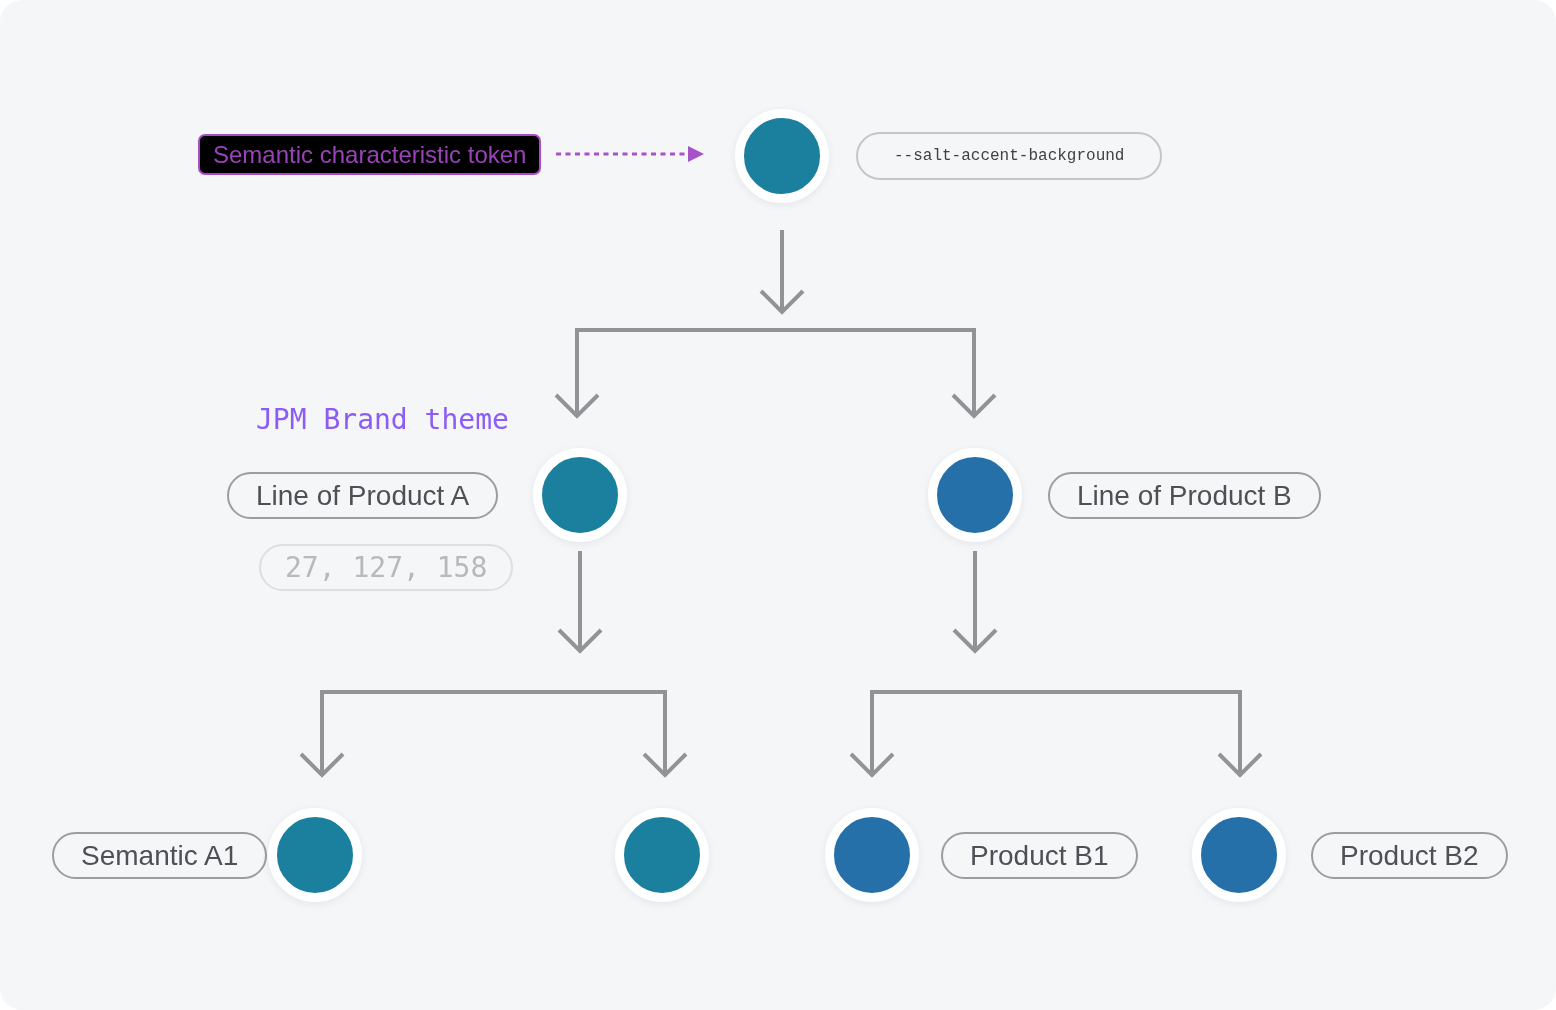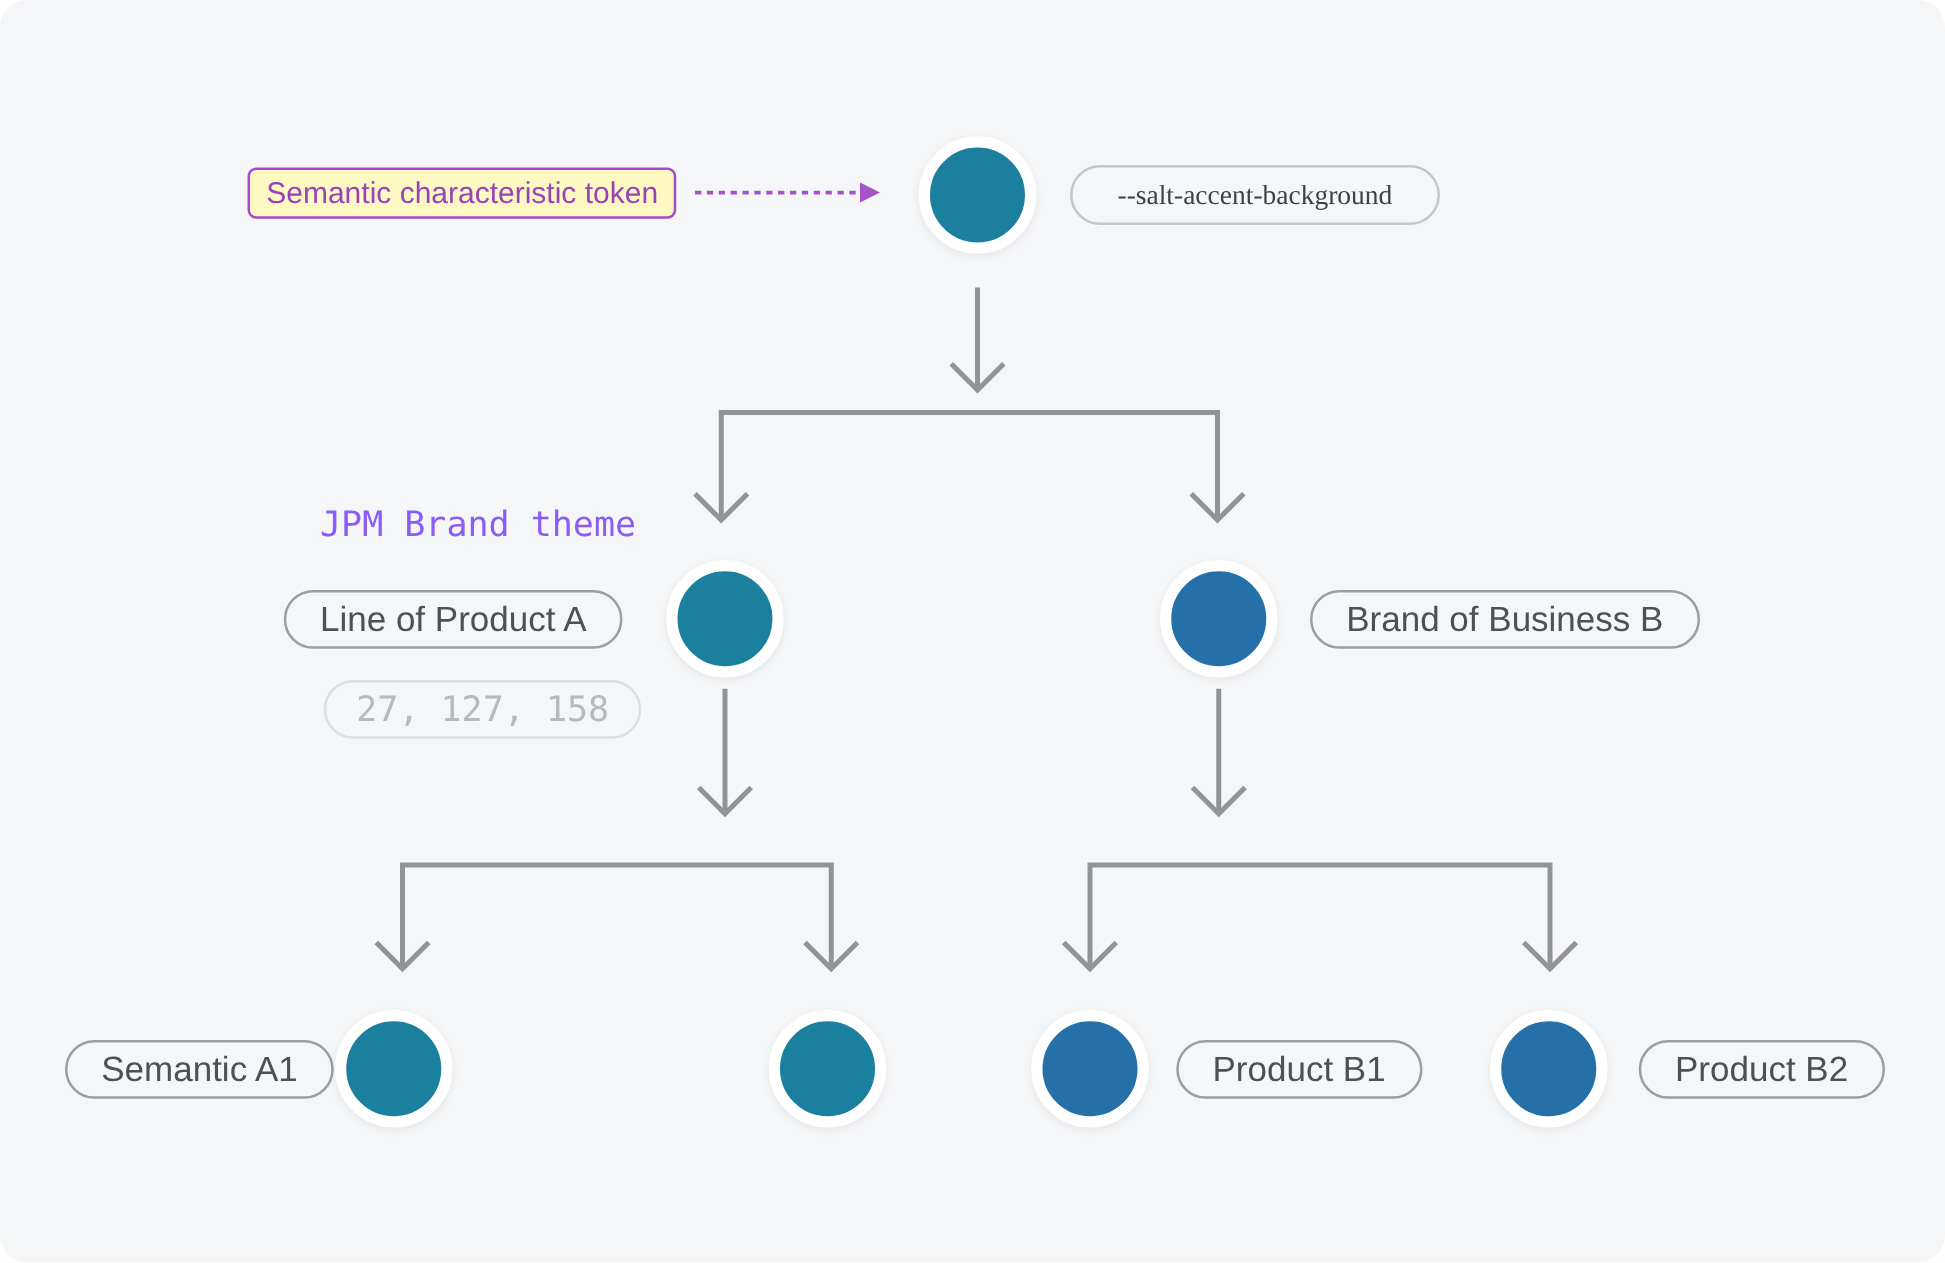--- a/index.html
+++ b/index.html
@@ -23,21 +23,21 @@
   }
   .annotation-box {
     position: absolute;
     left: 198px;
     top: 134px;
     height: 41px;
     display: inline-flex;
     align-items: center;
     padding: 0 13px;
     border: 2px solid #a74bc7;
-    background: #fef9c3;
+    background: #000000;
     border-radius: 7px;
     color: #9a42b9;
     font-size: 24px;
     box-sizing: border-box;
     white-space: nowrap;
   }
   .token-circle {
     position: absolute;
     width: 94px;
     height: 94px;
@@ -54,22 +54,22 @@
     box-sizing: border-box;
     border-radius: 24px;
     white-space: nowrap;
   }
   .pill-token {
     height: 48px;
     border: 2px solid #c4c6c9;
     border-radius: 25px;
     padding: 0 36px;
     color: #3e4245;
-    font-family: Liberation Serif, serif;
-    font-size: 22px;
+    font-family: Liberation Mono, monospace;
+    font-size: 16px;
   }
   .pill-label {
     border: 2px solid #9b9ea1;
     padding: 0 27px;
     color: #4d5156;
     font-size: 28px;
   }
   .pill-value {
     border: 2px solid #dddfe1;
     padding: 0 24px;
@@ -136,21 +136,21 @@
   <div class="annotation-box">Semantic characteristic token</div>
 
   <div class="token-circle" style="left: 735px; top: 109px; background-color: rgb(27, 127, 158);"></div>
   <div class="pill pill-token" style="left:856px; top:132px;">--salt-accent-background</div>
 
   <div class="theme-name" style="left:256px; top:403px;">JPM Brand theme</div>
 
   <div class="pill pill-label" style="left:227px; top:472px;">Line of Product A</div>
   <div class="token-circle" style="left: 533px; top: 448px; background-color: rgb(27, 127, 158);"></div>
   <div class="token-circle" style="left: 928px; top: 448px; background-color: rgb(38, 112, 169);"></div>
-  <div class="pill pill-label" style="left:1048px; top:472px;">Brand of Business B</div>
+  <div class="pill pill-label" style="left:1048px; top:472px;">Line of Product B</div>
 
   <div class="pill pill-value" style="left:259px; top:544px;">27, 127, 158</div>
 
   <div class="pill pill-label" style="left:52px; top:832px;">Semantic A1</div>
   <div class="token-circle" style="left: 268px; top: 808px; background-color: rgb(27, 127, 158);"></div>
   <div class="token-circle" style="left: 615px; top: 808px; background-color: rgb(27, 127, 158);"></div>
 
   <div class="token-circle" style="left: 825px; top: 808px; background-color: rgb(38, 112, 169);"></div>
   <div class="pill pill-label" style="left:941px; top:832px;">Product B1</div>
   <div class="token-circle" style="left: 1192px; top: 808px; background-color: rgb(38, 112, 169);"></div>

